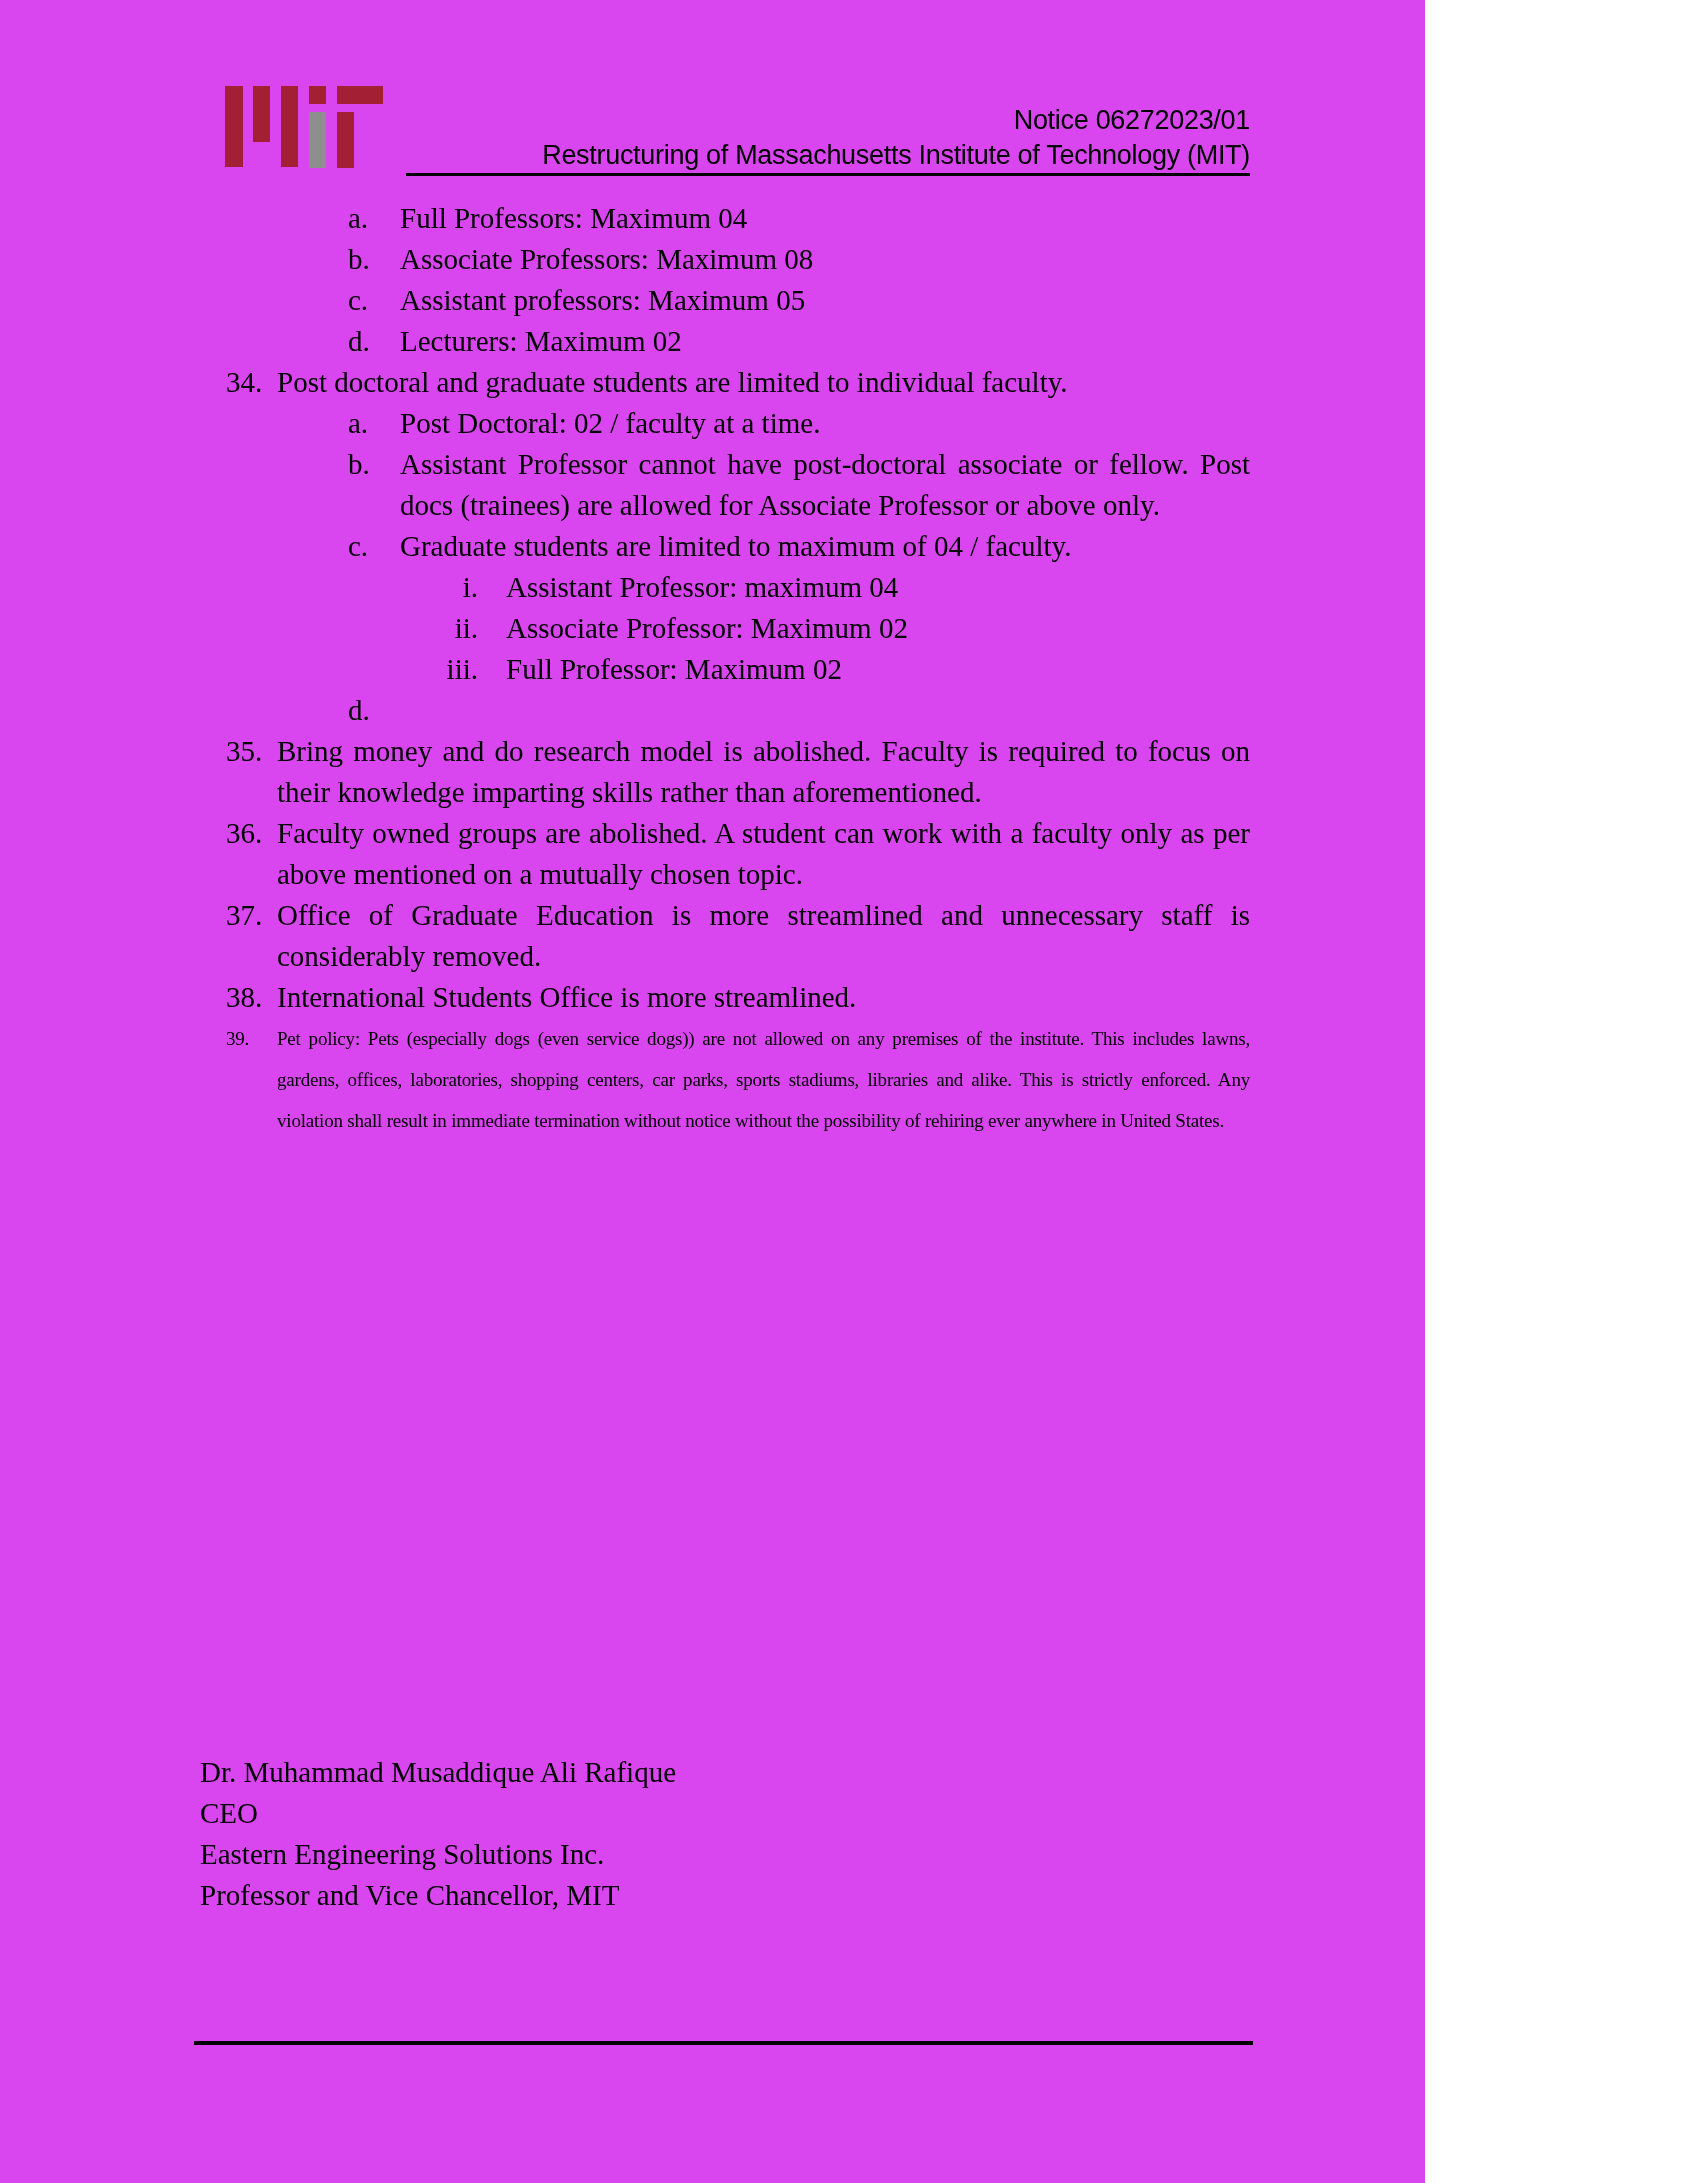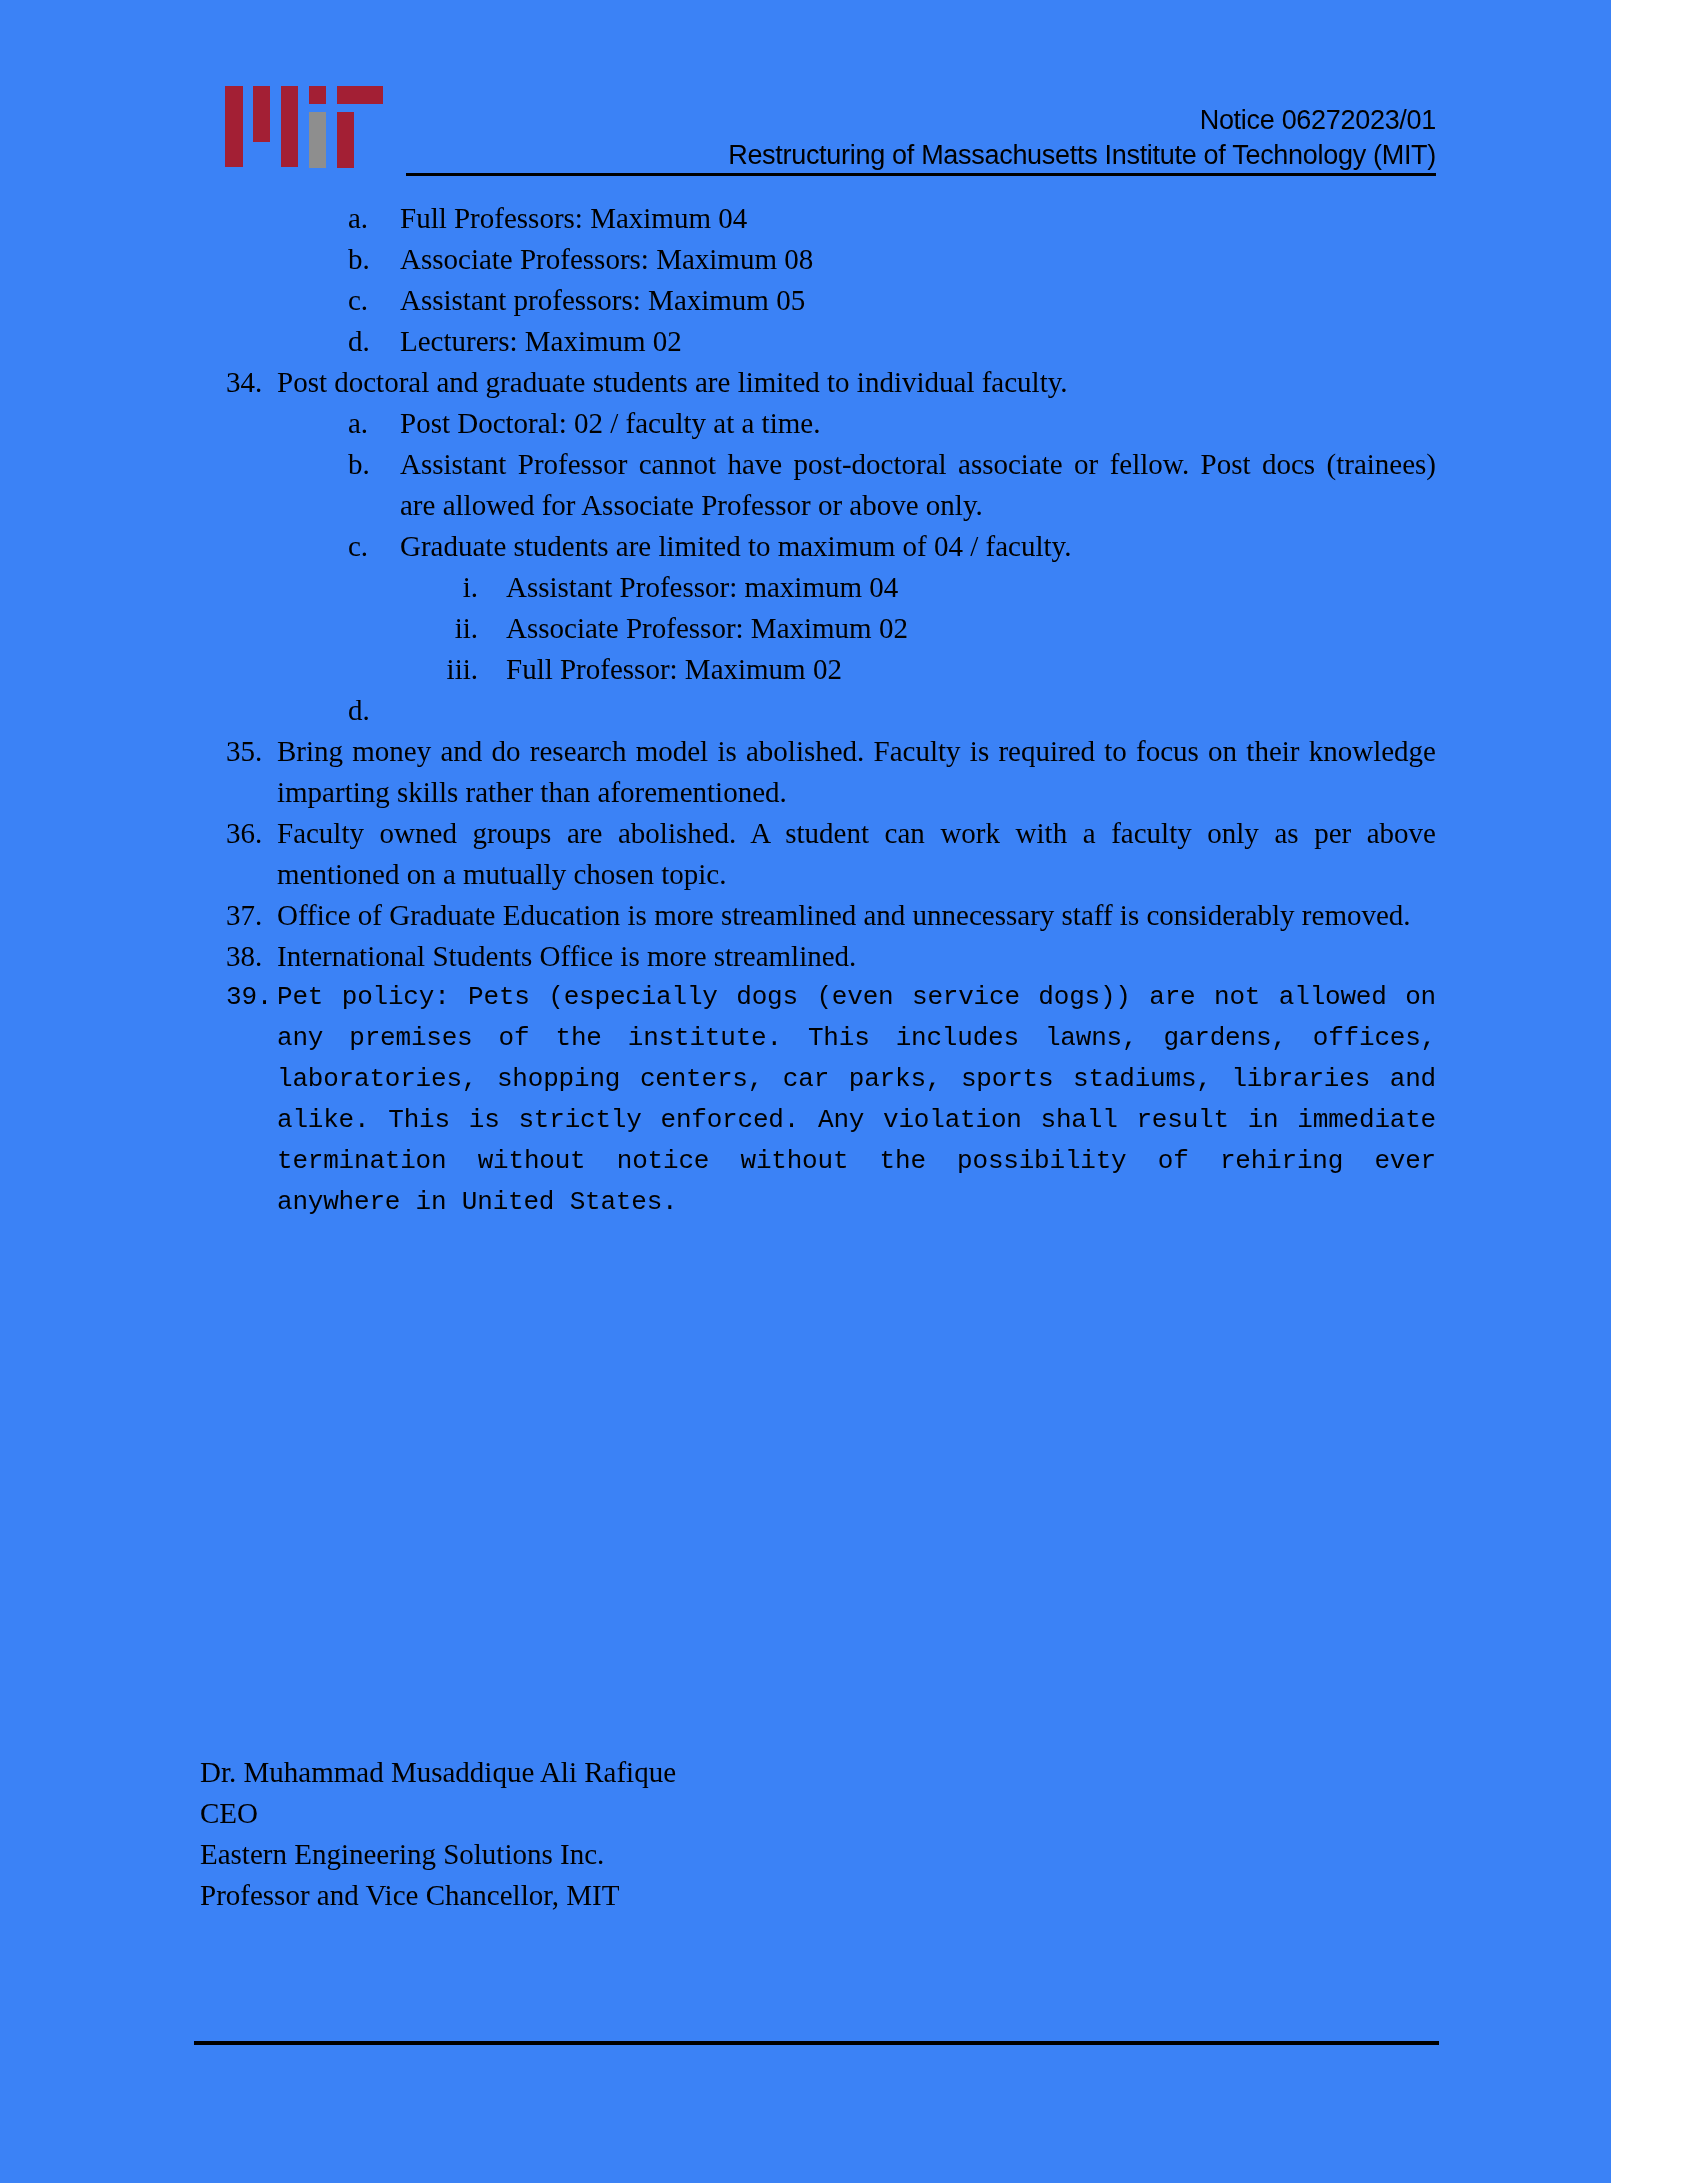--- a/index.html
+++ b/index.html
@@ -4,22 +4,22 @@
 <style>
   * { margin:0; padding:0; box-sizing:border-box; }
   html,body { background:#ffffff; }
   body {
     width:1687px; height:2183px;
     font-family:"Liberation Serif", serif;
     color:#000000;
   }
   .page {
     position:relative;
-    width:1611px; height:2183px;
-    background:#3b82f6;
+    width:1425px; height:2183px;
+    background:#d946ef;
     overflow:hidden;
   }
 
   
   .logo { position:absolute; left:225px; top:86px; width:157px; height:81px; }
   .logo .bar { position:absolute; }
   .bar-m1 { left:0;     top:0;    width:18px; height:81px; }
   .bar-m2 { left:28px;  top:0;    width:17px; height:56px;  }
   .bar-m3 { left:56px;  top:0;    width:16.5px; height:81px; }
   .bar-i-top  { left:84px; top:0;    width:16.5px; height:18px; }
@@ -44,21 +44,21 @@
     position:absolute; left:198px; right:175px; top:198px;
     font-size:29px; line-height:41px;
   }
   .li { display:flex; align-items:flex-start; }
   .li .marker { flex:0 0 auto; }
   .li .txt { flex:1 1 auto; }
   .lvl1 .marker { margin-left:28px;  width:51px; }
   .lvl2 .marker { margin-left:150px; width:52px; }
   .lvl3 .marker { margin-left:189px; width:91px; text-align:right; margin-right:28px; }
   .just .txt { text-align:justify; }
-  .sans { font-family:Liberation Mono, monospace; font-size:26px; letter-spacing:-0.2px; }
+  .sans { font-family:Liberation Serif, serif; font-size:19px; letter-spacing:-0.2px; }
 
   
   .signature {
     position:absolute; left:200px; top:1752px;
     font-size:29px; line-height:41px;
   }
 
   
   .footer-rule {
     position:absolute; left:194px; right:172px; top:2041px;

